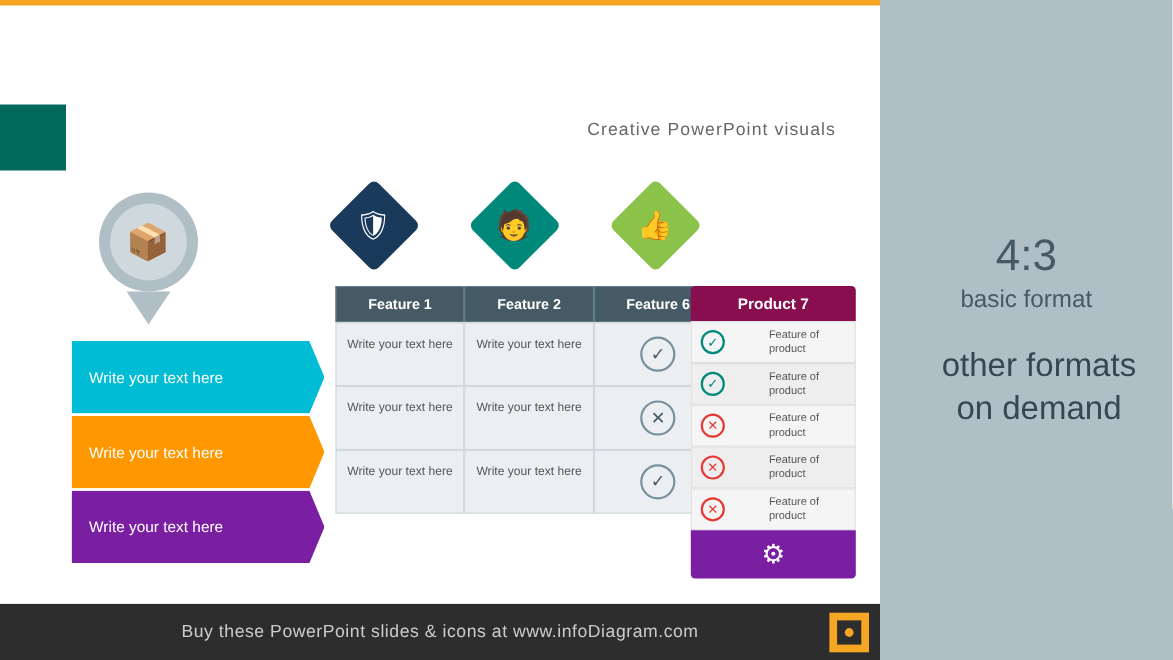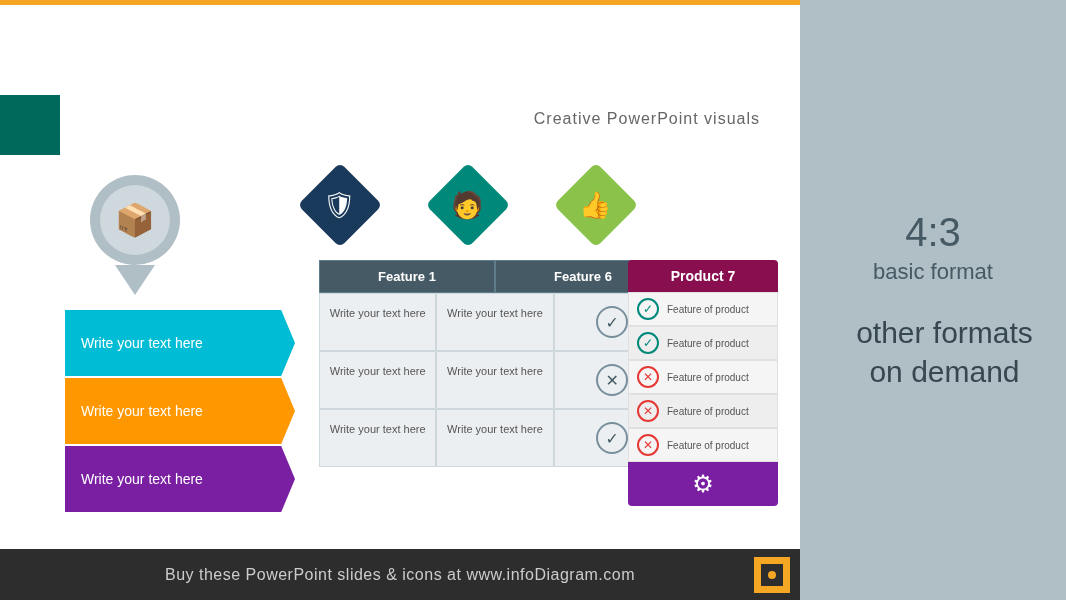--- a/index.html
+++ b/index.html
@@ -144,21 +144,21 @@
       color: white;
     }
     .diamond-navy { background: #1a3a5c; }
     .diamond-teal { background: #00897b; }
     .diamond-lime { background: #8bc34a; }
 
     
     .feature-table {
       position: absolute;
       top: 260px;
-      left: 319px;
+      left: 305px;
       width: 352px;
     }
     .table-header-row {
       display: flex;
     }
     .th-cell {
       flex: 1;
       background: #455a64;
       color: white;
       text-align: center;
@@ -284,20 +284,21 @@
       align-items: center;
       justify-content: center;
       color: #e53935;
       font-size: 12px;
       flex-shrink: 0;
     }
     .feature-label {
       font-size: 10px;
       color: #555;
       line-height: 1.3;
+      margin-left: 32px;
     }
     .product-gear {
       background: #7b1fa2;
       display: flex;
       align-items: center;
       justify-content: center;
       height: 44px;
       border-radius: 0 0 4px 4px;
     }
     .gear-icon {
@@ -433,20 +434,21 @@
     </div>
     <div class="row-label row-purple">
       <span>Write your text here</span>
     </div>
   </div>
 
   <div class="feature-table">
 
     <div class="table-header-row">
       <div class="th-cell">Feature 1</div>
+      <div class="th-cell">Feature 2</div>
       <div class="th-cell">Feature 6</div>
     </div>
 
     <div class="table-body-row">
       <div class="td-cell">Write your text here</div>
       <div class="td-cell">Write your text here</div>
       <div class="td-icon">
         <div class="check-circle">✓</div>
       </div>
     </div>

